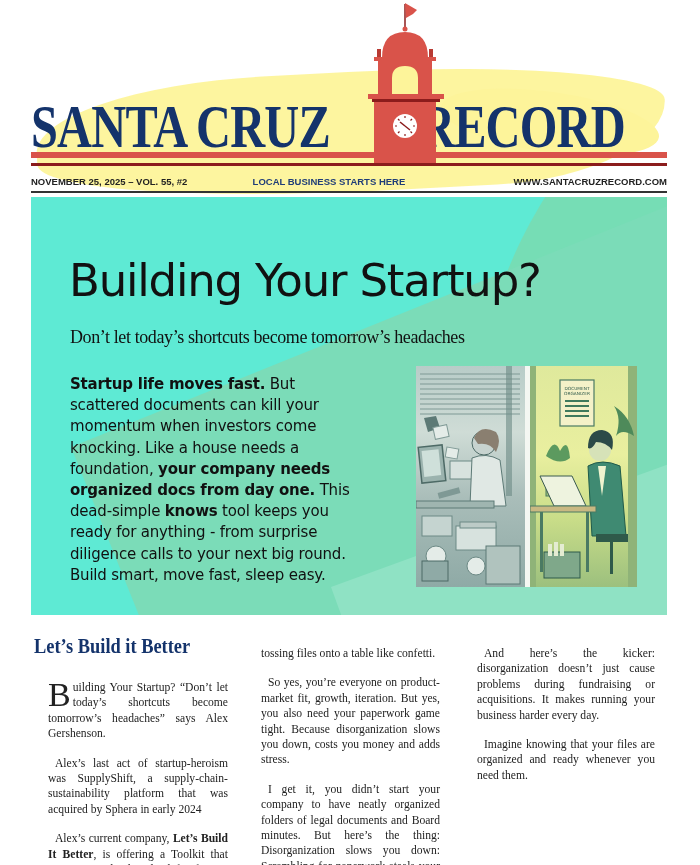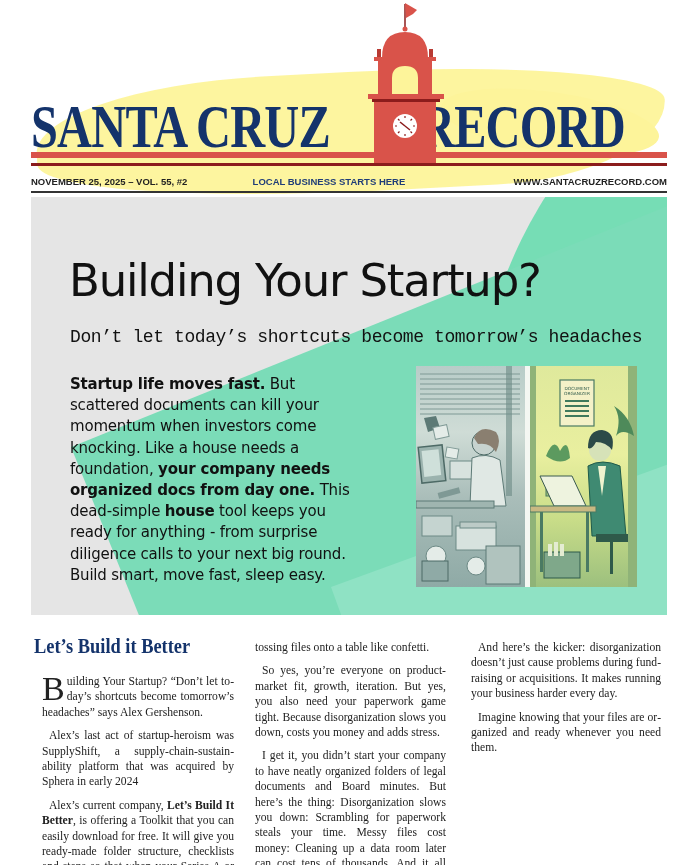--- a/index.html
+++ b/index.html
@@ -38,41 +38,41 @@
     display: flex; justify-content: space-between; align-items: center; text-align: center;
   }
   .dateline .left { color: #222; }
   .dateline .mid { color: #1f3d78; }
   .dateline .right { color: #222; padding-left: 43px; }
   .rule-black { position: absolute; left: 31px; top: 191px; width: 636px; height: 1.5px; background: #333; }
 
   
   .ad {
     position: absolute; left: 31px; top: 197px; width: 636px; height: 418px;
-    background: #e5e5e5; overflow: hidden;
+    background: #5eead4; overflow: hidden;
   }
   .ad .sweep1 {
     position: absolute; left: 440px; top: -140px; width: 600px; height: 820px;
     border-radius: 50%; background: #76ddb5;
   }
   .ad .sweep2 {
     position: absolute; left: 40px; top: 250px; width: 900px; height: 500px;
     background: #7bdcb8; transform: rotate(-22deg); transform-origin: left top;
   }
   .ad .sweep3 {
     position: absolute; left: 300px; top: 390px; width: 500px; height: 200px;
     background: #8fe2c4; transform: rotate(-20deg); transform-origin: left top;
   }
   .ad-headline {
     position: absolute; left: 38px; top: 58px; font-family: "DejaVu Sans", sans-serif;
     font-size: 45px; line-height: 52px; color: #111; letter-spacing: -1.2px; font-weight: normal;
     white-space: nowrap;
   }
   .ad-sub {
-    position: absolute; left: 39px; top: 128px; font-family: Liberation Mono, monospace;
+    position: absolute; left: 39px; top: 128px; font-family: Liberation Serif, serif;
     font-size: 18px; line-height: 24px; color: #111; letter-spacing: -0.4px; white-space: nowrap;
   }
   .ad-body {
     position: absolute; left: 39px; top: 177px; width: 290px;
     font-family: "DejaVu Sans", sans-serif; font-size: 15px; line-height: 21.2px; color: #111;
     letter-spacing: -0.2px;
   }
   .ad-body b { font-weight: bold; }
   .ad-illustration {
     position: absolute; left: 385px; top: 169px; width: 221px; height: 221px;
@@ -93,21 +93,21 @@
   .article { position: absolute; left: 0; top: 630px; width: 568px; height: 235px; }
   .art-title {
     position: absolute; left: 34px; top: 4px;
     font-family: "Liberation Serif", serif; font-weight: bold; color: #14336b;
     font-size: 20px; line-height: 24px; transform: scaleX(0.92); transform-origin: left top; white-space: nowrap;
   }
   .col {
     position: absolute; font-family: "Liberation Serif", serif; font-size: 11.6px;
     line-height: 15.4px; color: #222; text-align: justify; hyphens: manual;
   }
-  .col p { margin: 8px; }
+  .col p { margin: 14px; }
   .col p.ind { text-indent: 7px; }
   .col b { font-weight: bold; }
   .col1 { left: 34px; top: 36px; width: 208px; }
   .col2 { left: 247px; top: 2px; width: 207px; }
   .col3 { left: 463px; top: 2px; width: 206px; }
   .dropcap {
     float: left; font-size: 34px; line-height: 26px; margin: 2px 2px 0 0; color: #222;
   }
 </style>
 </head>
@@ -168,21 +168,21 @@
 
 <section class="ad">
   <div class="sweep1"></div>
   <div class="sweep2"></div>
   <div class="sweep3"></div>
 
   <h1 class="ad-headline">Building Your Startup?</h1>
   <h2 class="ad-sub" style="font-weight:normal;">Don’t let today’s shortcuts become tomorrow’s headaches</h2>
 
   <p class="ad-body">
-    <b>Startup life moves fast.</b><span> But scattered documents can kill your momentum when investors come knocking. Like a house needs a foundation, </span><b>your company needs organized docs from day one.</b><span> This dead-simple </span><b>house</b><span> tool keeps you ready for anything - from surprise diligence calls to your next big round. Build smart, move fast, sleep easy.</span>
+    <b>Startup life moves fast.</b><span> But scattered documents can kill your momentum when investors come knocking. Like a house needs a foundation, </span><b>your company needs organized docs from day one.</b><span> This dead-simple </span><b>knows</b><span> tool keeps you ready for anything - from surprise diligence calls to your next big round. Build smart, move fast, sleep easy.</span>
   </p>
 
   <div class="ad-illustration">
 
     <div class="panel-left">
       <svg width="109" height="221" viewBox="0 0 109 221" xmlns="http://www.w3.org/2000/svg">
 
         <g stroke="#7f9995" stroke-width="1">
           <line x1="4" y1="8" x2="104" y2="8"></line>
             <line x1="4" y1="13" x2="104" y2="13"></line>

